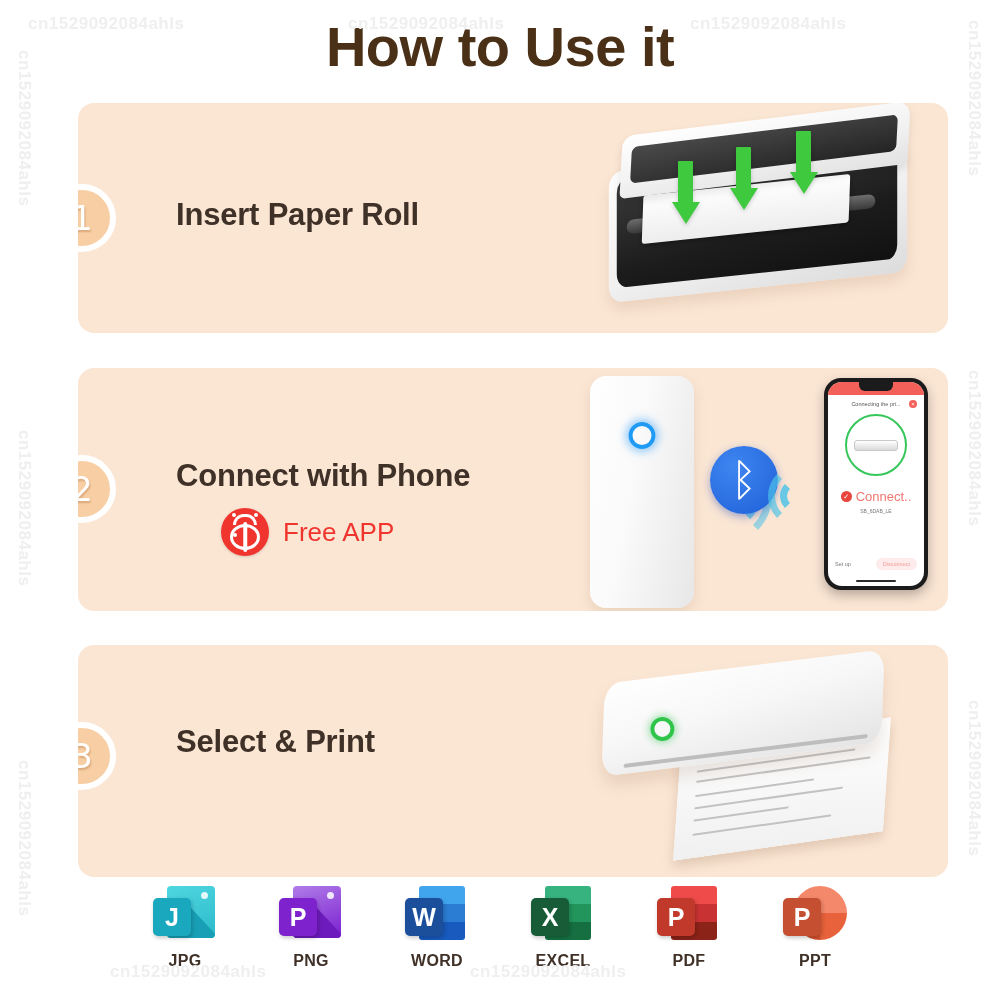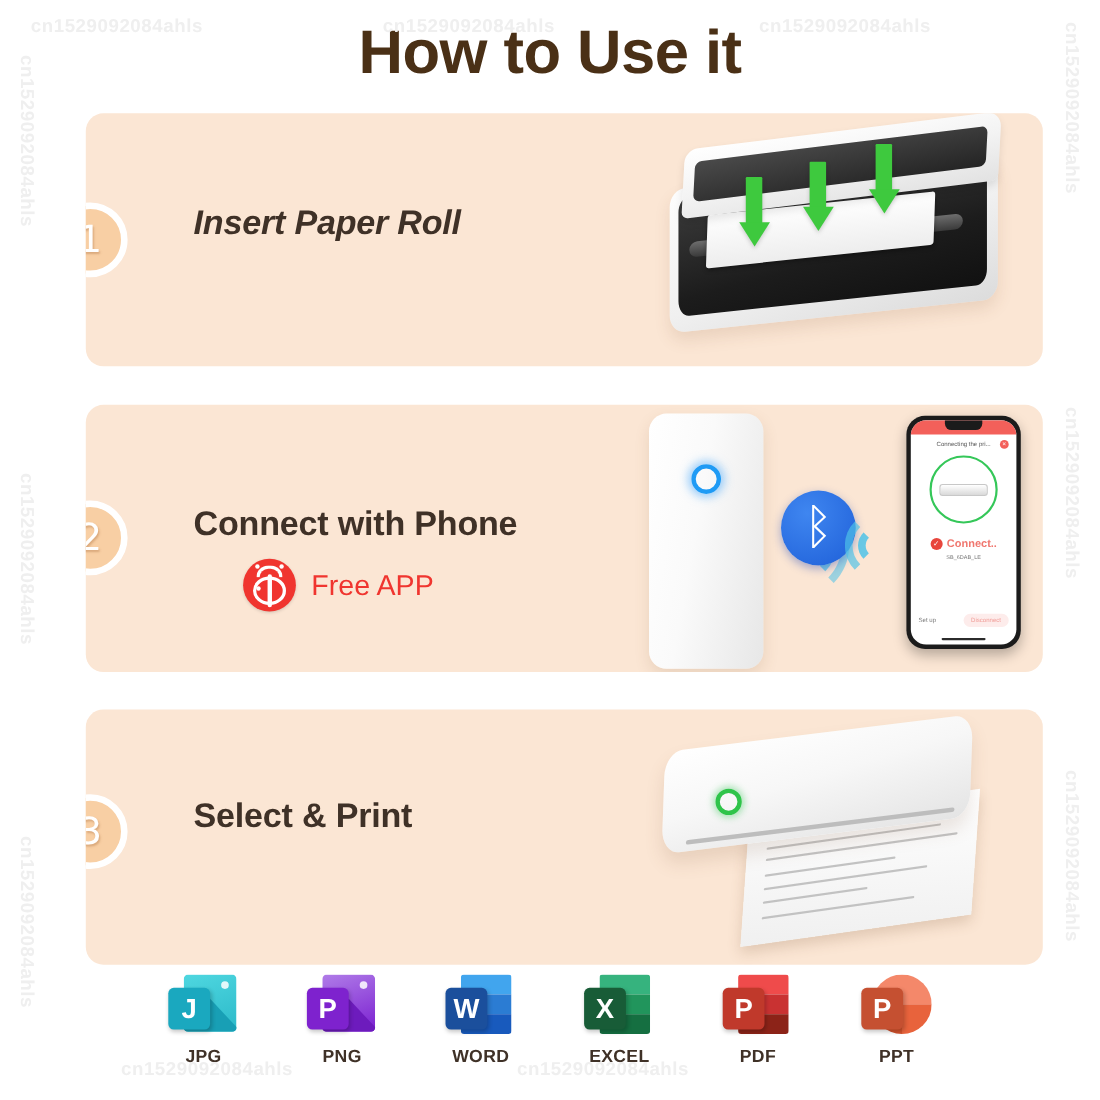--- a/index.html
+++ b/index.html
@@ -77,21 +77,21 @@
 
   .step-text {
     position: absolute;
     left: 98px;
     color: #3f3127;
     font-size: 31px;
     font-weight: 700;
     letter-spacing: -.2px;
     white-space: nowrap;
   }
-  .c1 .step-text { top: 82px; font-style: italic; }
+  .c1 .step-text { top: 94px; }
   .c2 .step-text { top: 90px; }
   .c3 .step-text { top: 79px; }
 
   
   .app-row {
     position: absolute; left: 143px; top: 140px;
     display: flex; align-items: center; gap: 14px;
   }
   .app-logo {
     width: 48px; height: 48px; border-radius: 50%;
@@ -270,21 +270,21 @@
     border: 1px solid #c8c8c8;
   }
   .ph-connect {
     display: flex; align-items: center; justify-content: center;
     gap: 4px; margin-top: 13px;
   }
   .ph-check {
     width: 11px; height: 11px; border-radius: 50%; background: #e8453c;
     color: #fff; font-size: 7px; line-height: 11px; text-align: center;
   }
-  .ph-connect-txt { color: #f0776f; font-size: 10px; font-weight: bold; }
+  .ph-connect-txt { color: #f0776f; font-size: 13px; }
   .ph-dev { text-align: center; font-size: 5px; color: #777; margin-top: 4px; }
   .ph-btns {
     position: absolute; bottom: 16px; left: 0; right: 0;
     display: flex; align-items: center; justify-content: space-between;
     padding: 0 7px;
   }
   .ph-setup { font-size: 5.5px; color: #777; }
   .ph-disc {
     font-size: 5.5px; color: #f19c97;
     background: #fdeceb; border-radius: 7px; padding: 3px 7px;

